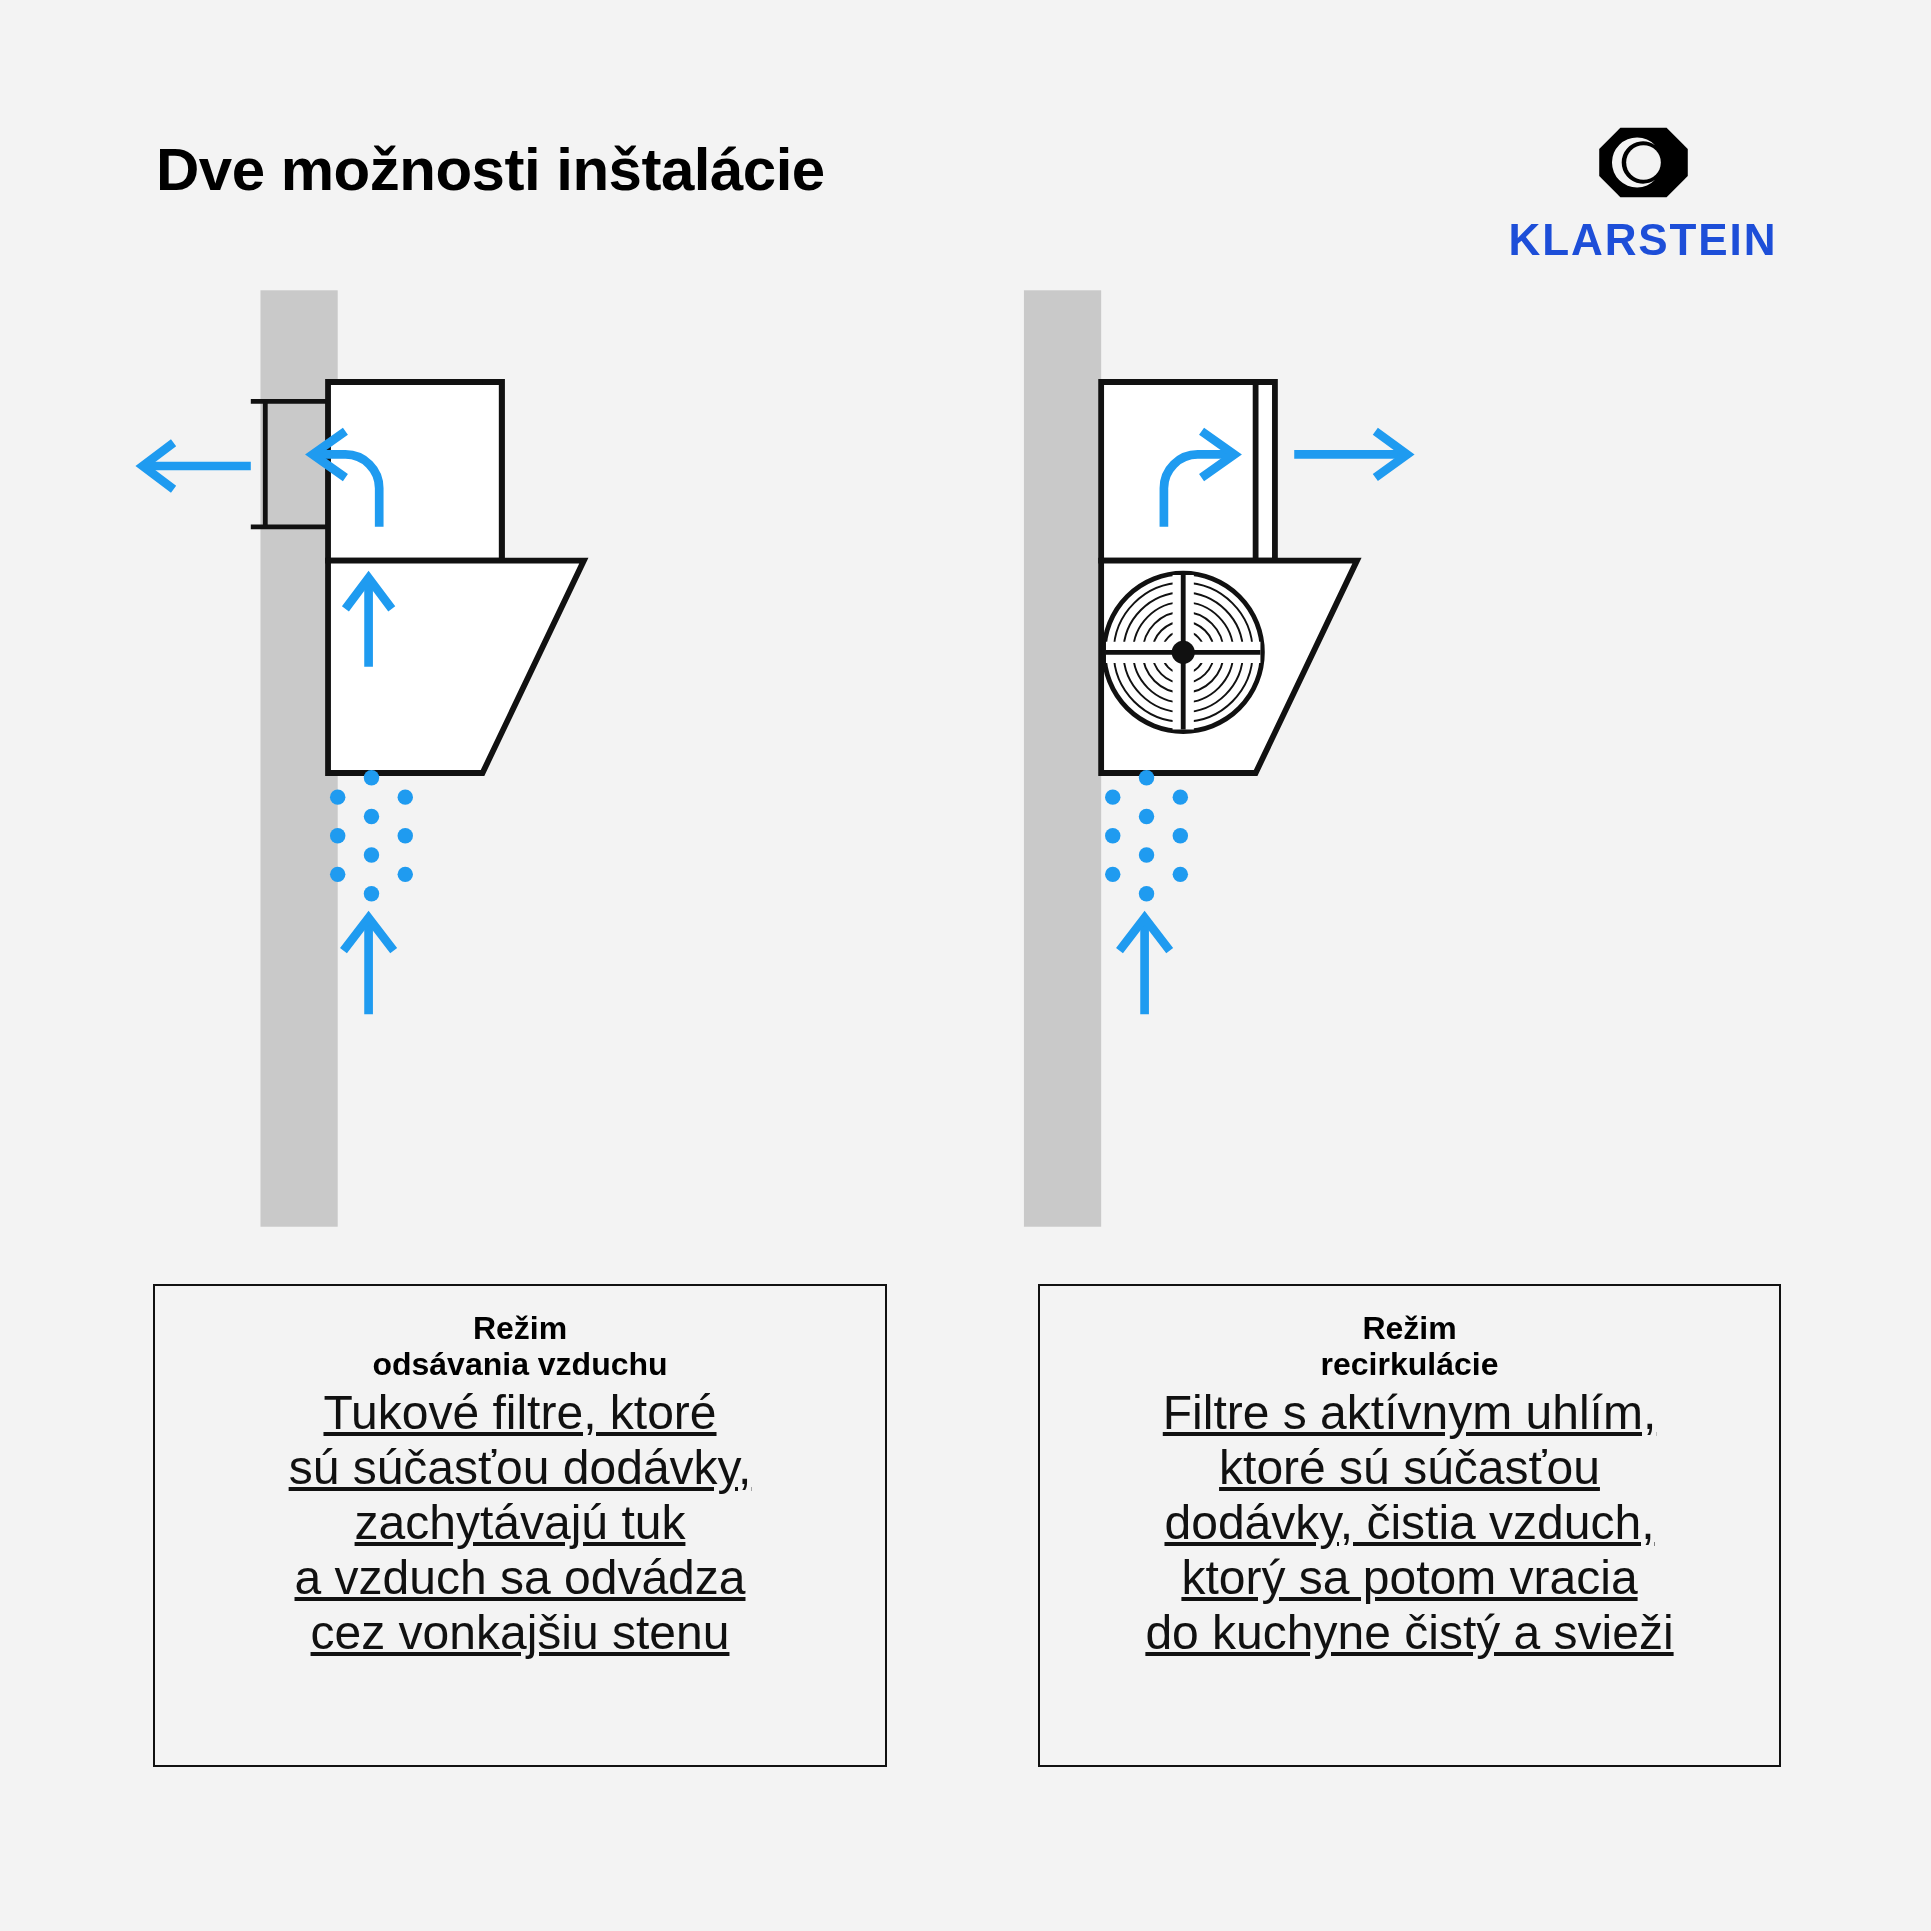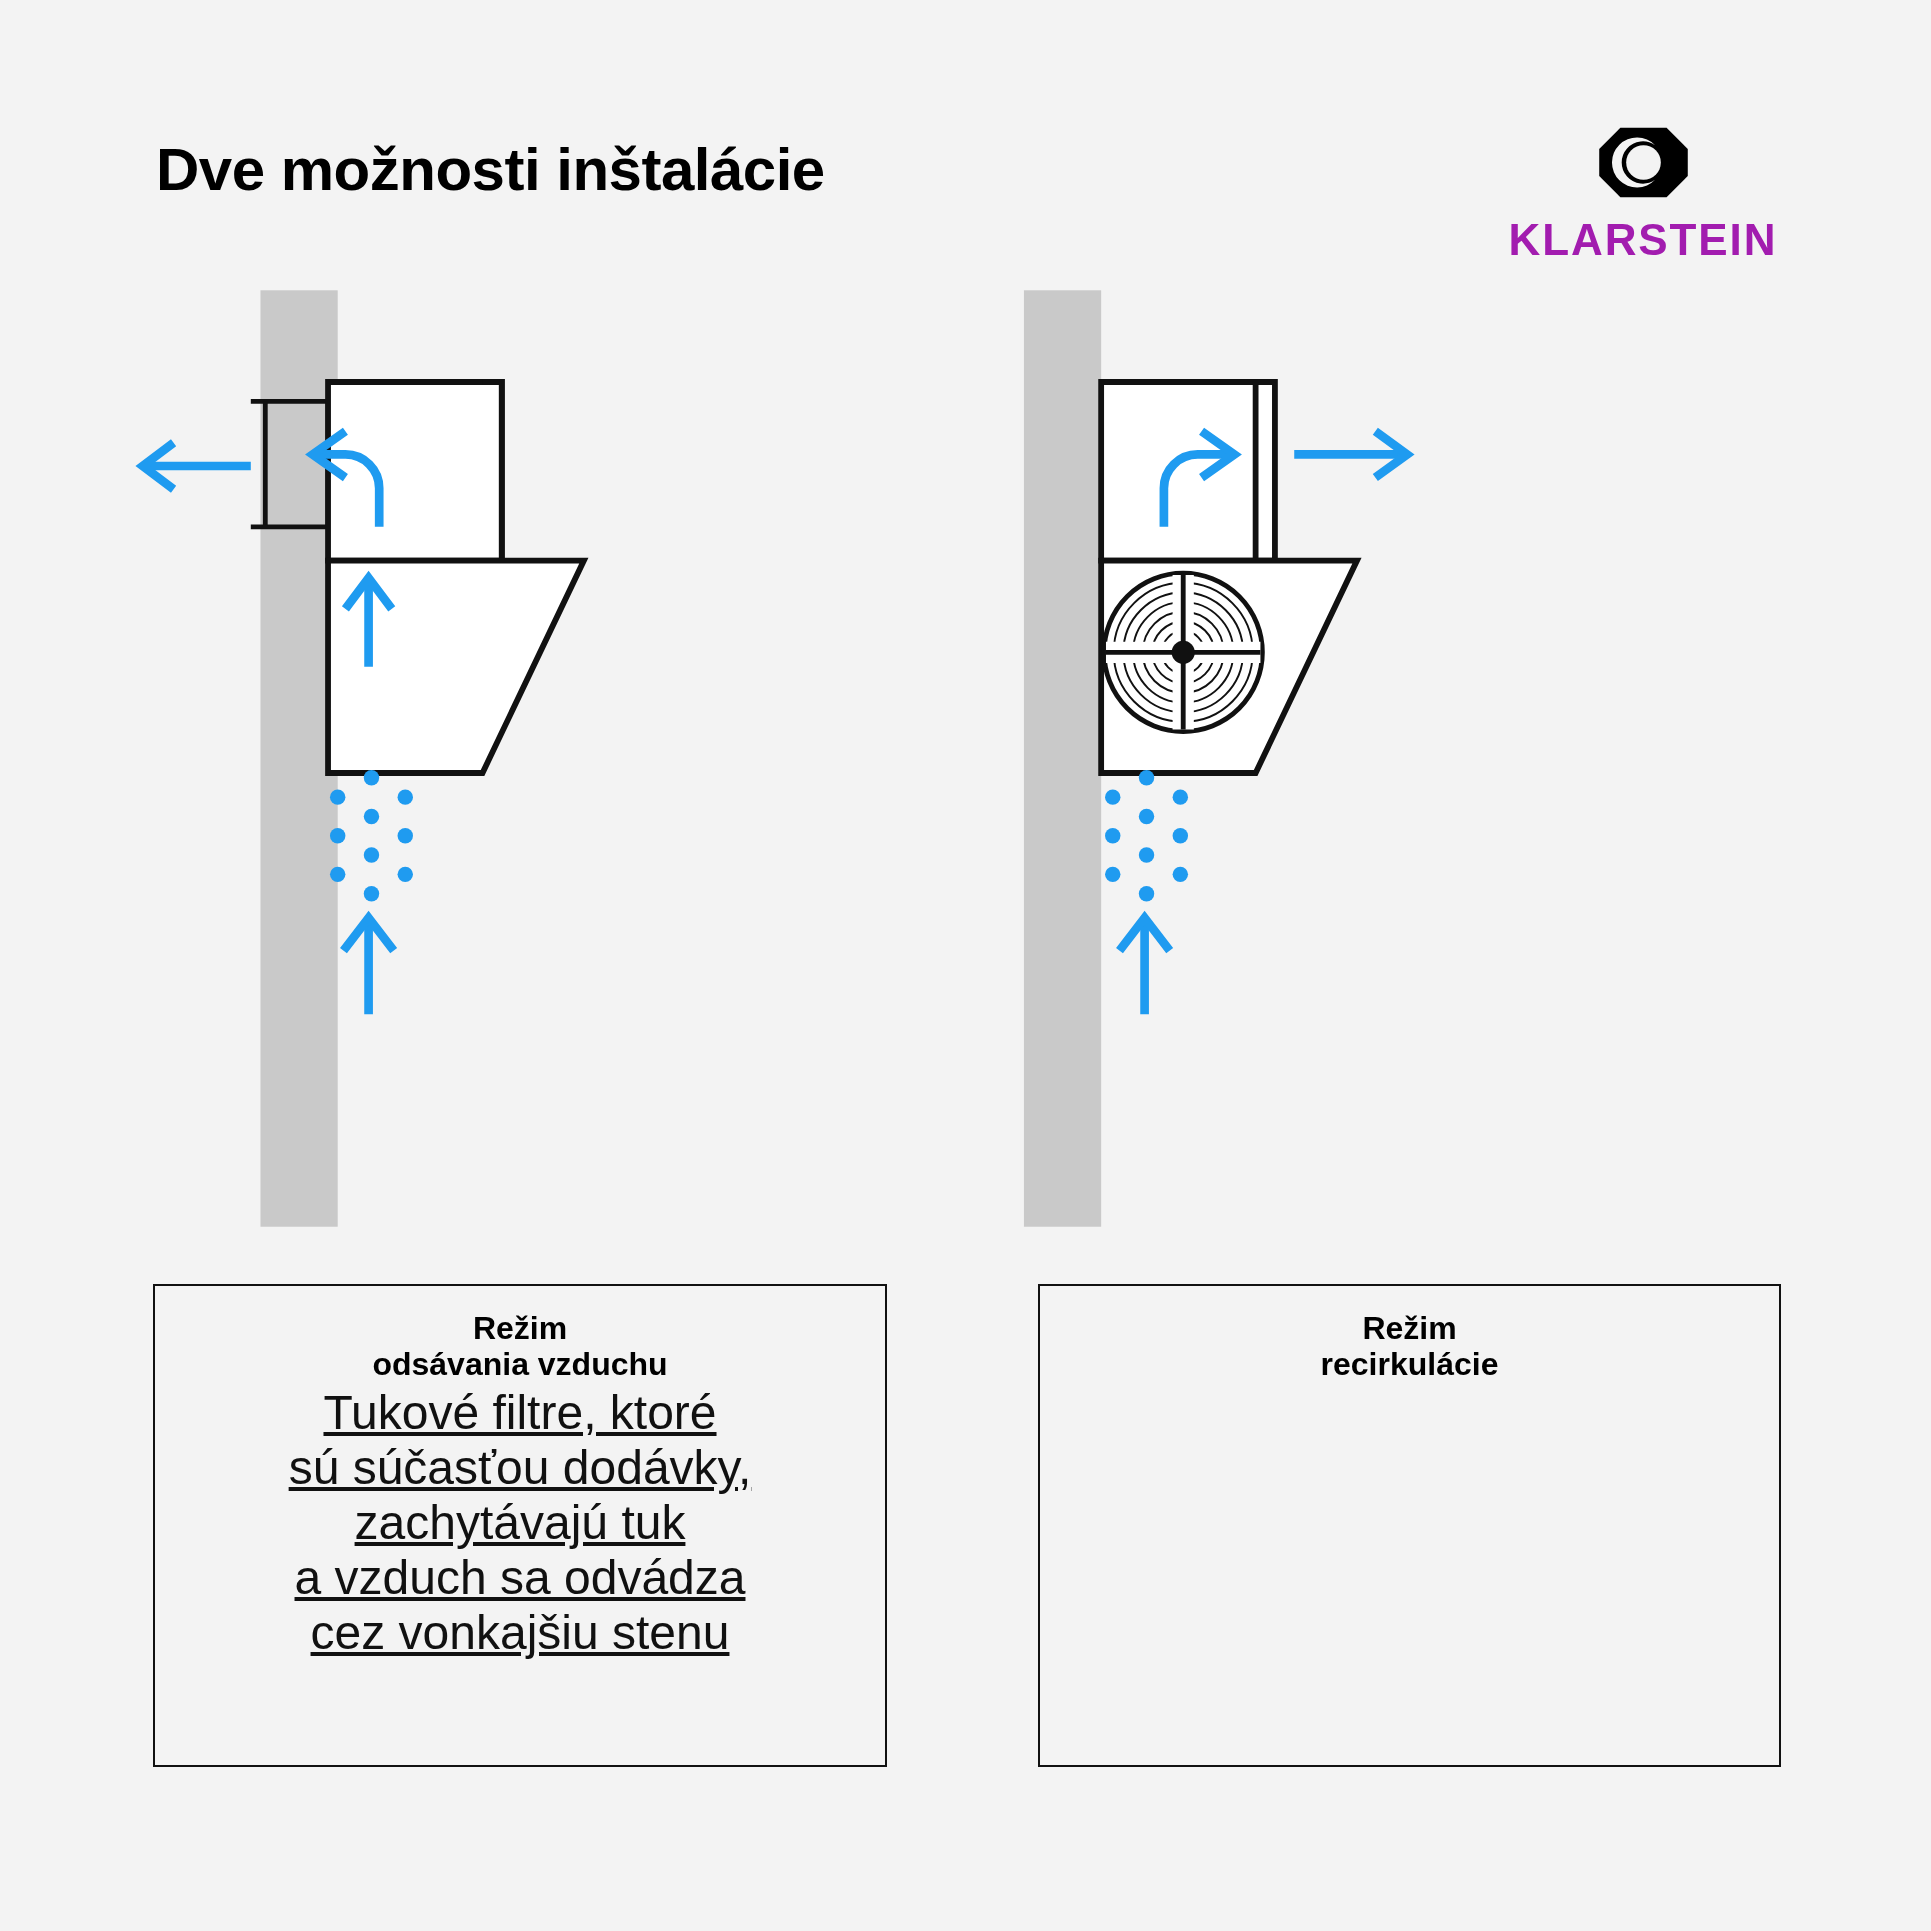--- a/index.html
+++ b/index.html
@@ -43,21 +43,21 @@
   .brand-mark {
     display: block;
     margin: 0 auto 13.5px auto;
     width: 97px;
     height: 77px;
   }
   .brand-name {
     font-size: 44px;
     font-weight: bold;
     letter-spacing: 1.9px;
-    color: #a21caf;
+    color: #1d4ed8;
   }
 
   
   .diagram {
     position: absolute;
     top: 290px;
     width: 753px;
     height: 966px;
   }
   .diagram.left  { left: 106px; }
@@ -238,16 +238,21 @@
     <div class="cap-body">Tukové filtre, ktoré
 sú súčasťou dodávky,
 zachytávajú tuk
 a vzduch sa odvádza
 cez vonkajšiu stenu</div>
   </div>
 
   <div class="caption right">
     <div class="cap-title">Režim
 recirkulácie</div>
+    <div class="cap-body">Filtre s aktívnym uhlím,
+ktoré sú súčasťou
+dodávky, čistia vzduch,
+ktorý sa potom vracia
+do kuchyne čistý a svieži</div>
   </div>
 
 </div>
 
 
 </body></html>

